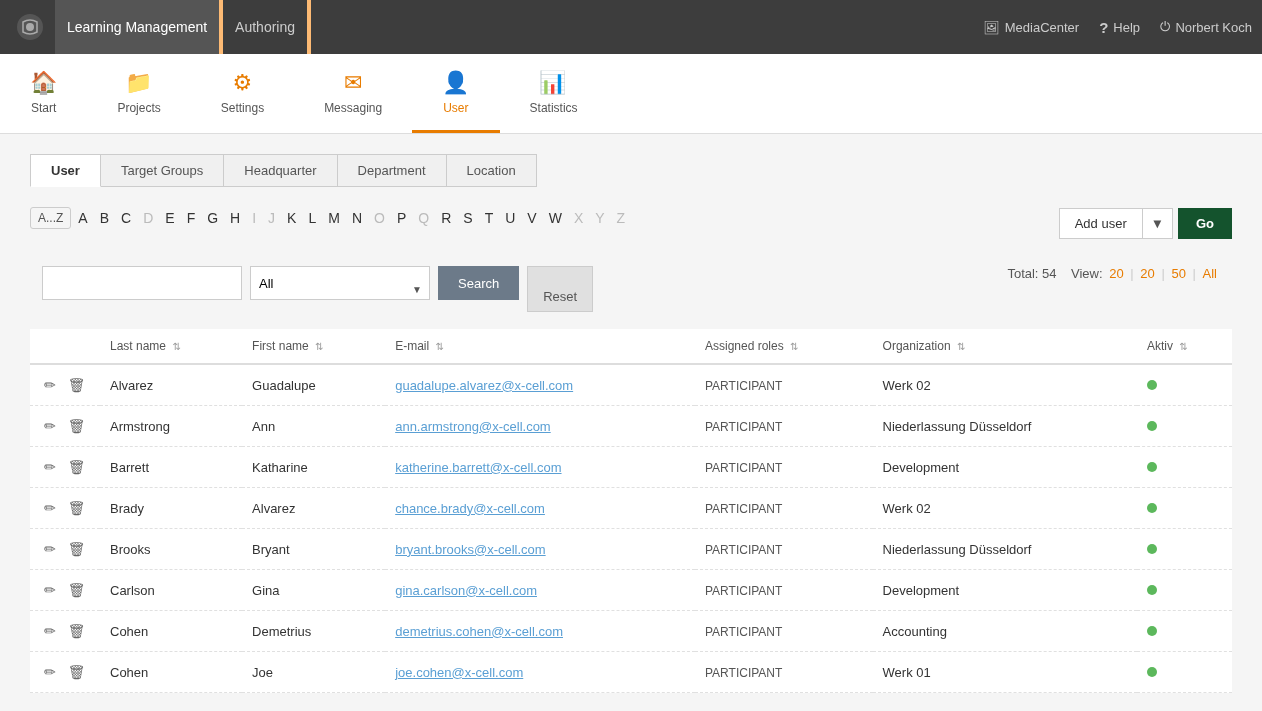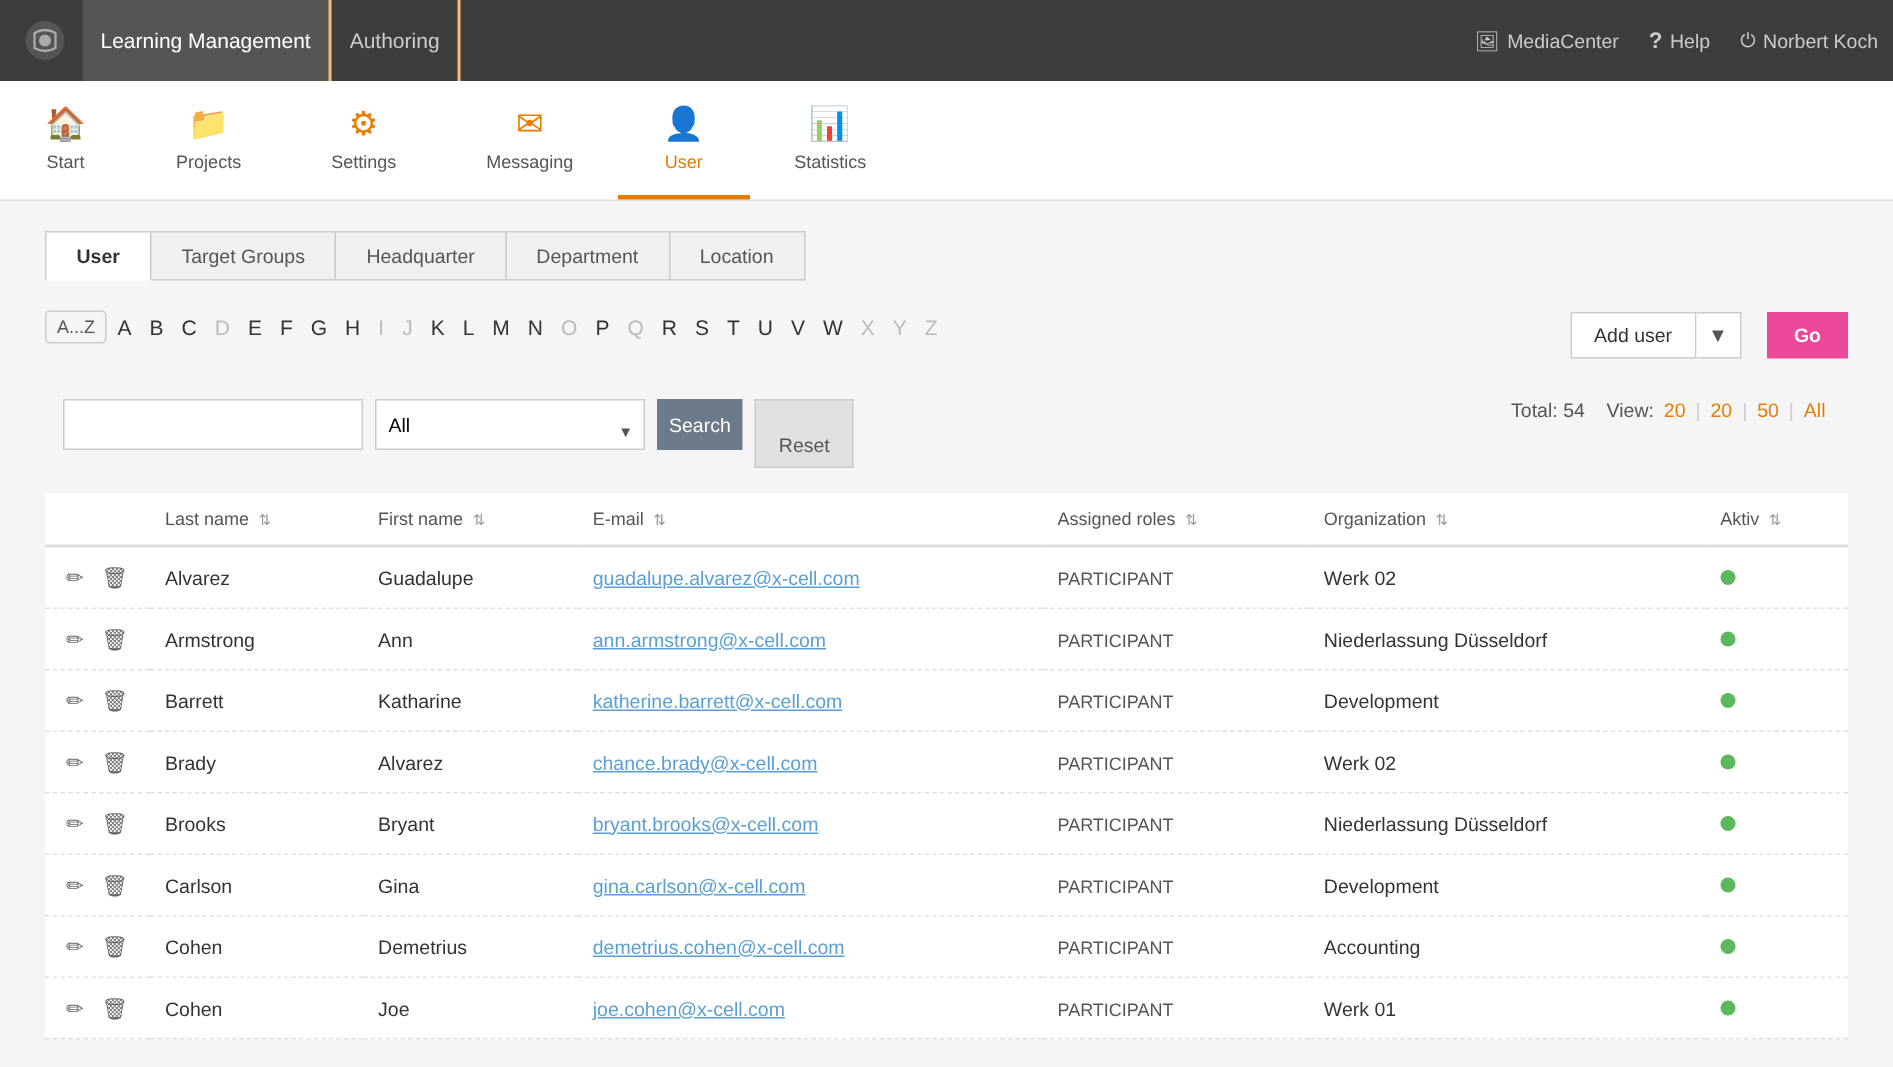--- a/index.html
+++ b/index.html
@@ -23,21 +23,21 @@
     }
     .top-bar-logo svg { width: 30px; height: 30px; }
     .app-tab {
       height: 54px;
       display: flex;
       align-items: center;
       padding: 0 12px;
       color: #ccc;
       font-size: 14px;
       cursor: pointer;
-      border-right: 2px solid #fdba74;
+      border-right: 4px solid #fdba74;
     }
     .app-tab.active {
       background: #555;
       color: #fff;
     }
     .top-bar-right {
       margin-left: auto;
       display: flex;
       align-items: center;
       gap: 20px;
@@ -154,27 +154,27 @@
     .add-user-dropdown {
       padding: 7px 8px;
       border: 1px solid #ccc;
       border-left: none;
       background: #fff;
       cursor: pointer;
       color: #555;
     }
     .go-btn {
       padding: 7px 18px;
-      background: #ec4899;
+      background: #14532d;
       color: #fff;
       border: none;
       font-size: 13px;
       font-weight: bold;
       cursor: pointer;
-      margin-left: 17px;
+      margin-left: 5px;
     }
     .search-input {
       width: 200px;
       padding: 6px 8px;
       border: 1px solid #ccc;
       font-size: 13px;
       height: 34px;
     }
     .search-select {
       width: 180px;
@@ -194,21 +194,21 @@
       content: '▼';
       position: absolute;
       right: 8px;
       top: 50%;
       transform: translateY(-50%);
       font-size: 10px;
       color: #555;
       pointer-events: none;
     }
     .search-btn {
-      padding: 6px 8px;
+      padding: 6px 20px;
       background: #6c7a89;
       color: #fff;
       border: none;
       font-size: 13px;
       cursor: pointer;
       height: 34px;
     }
     .reset-btn {
       padding: 22px 15px;
       background: #e0e0e0;

